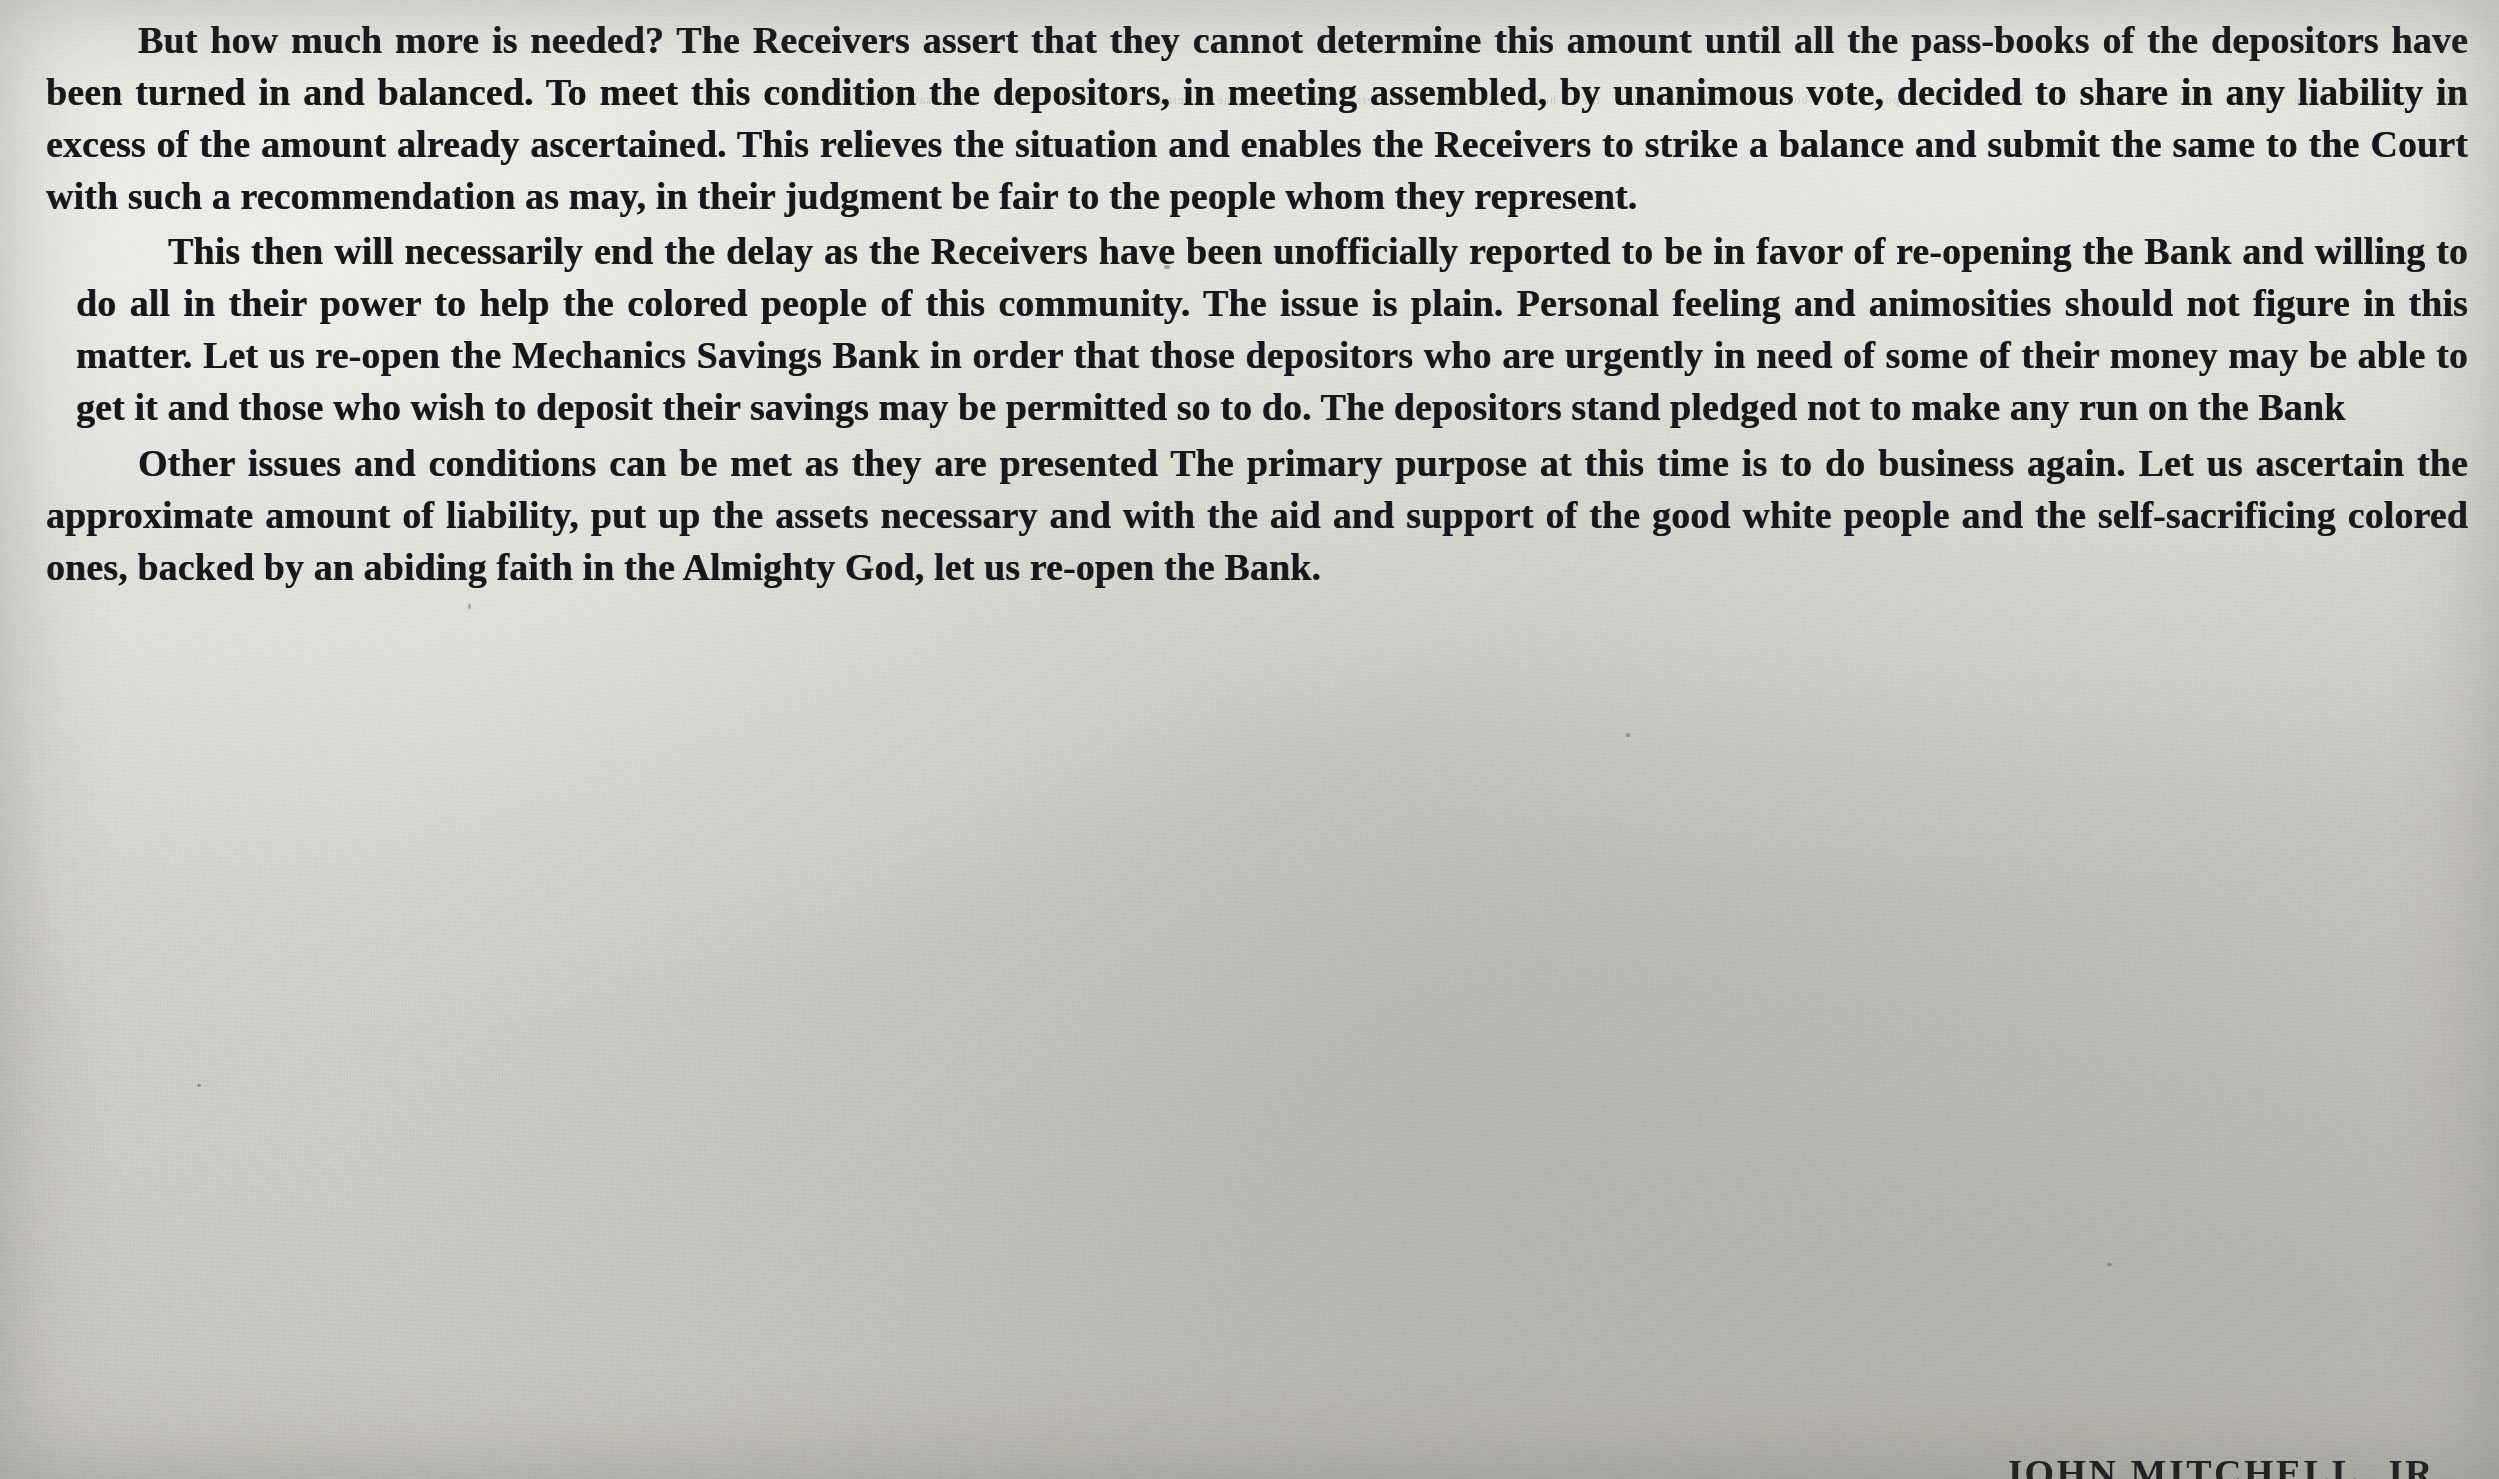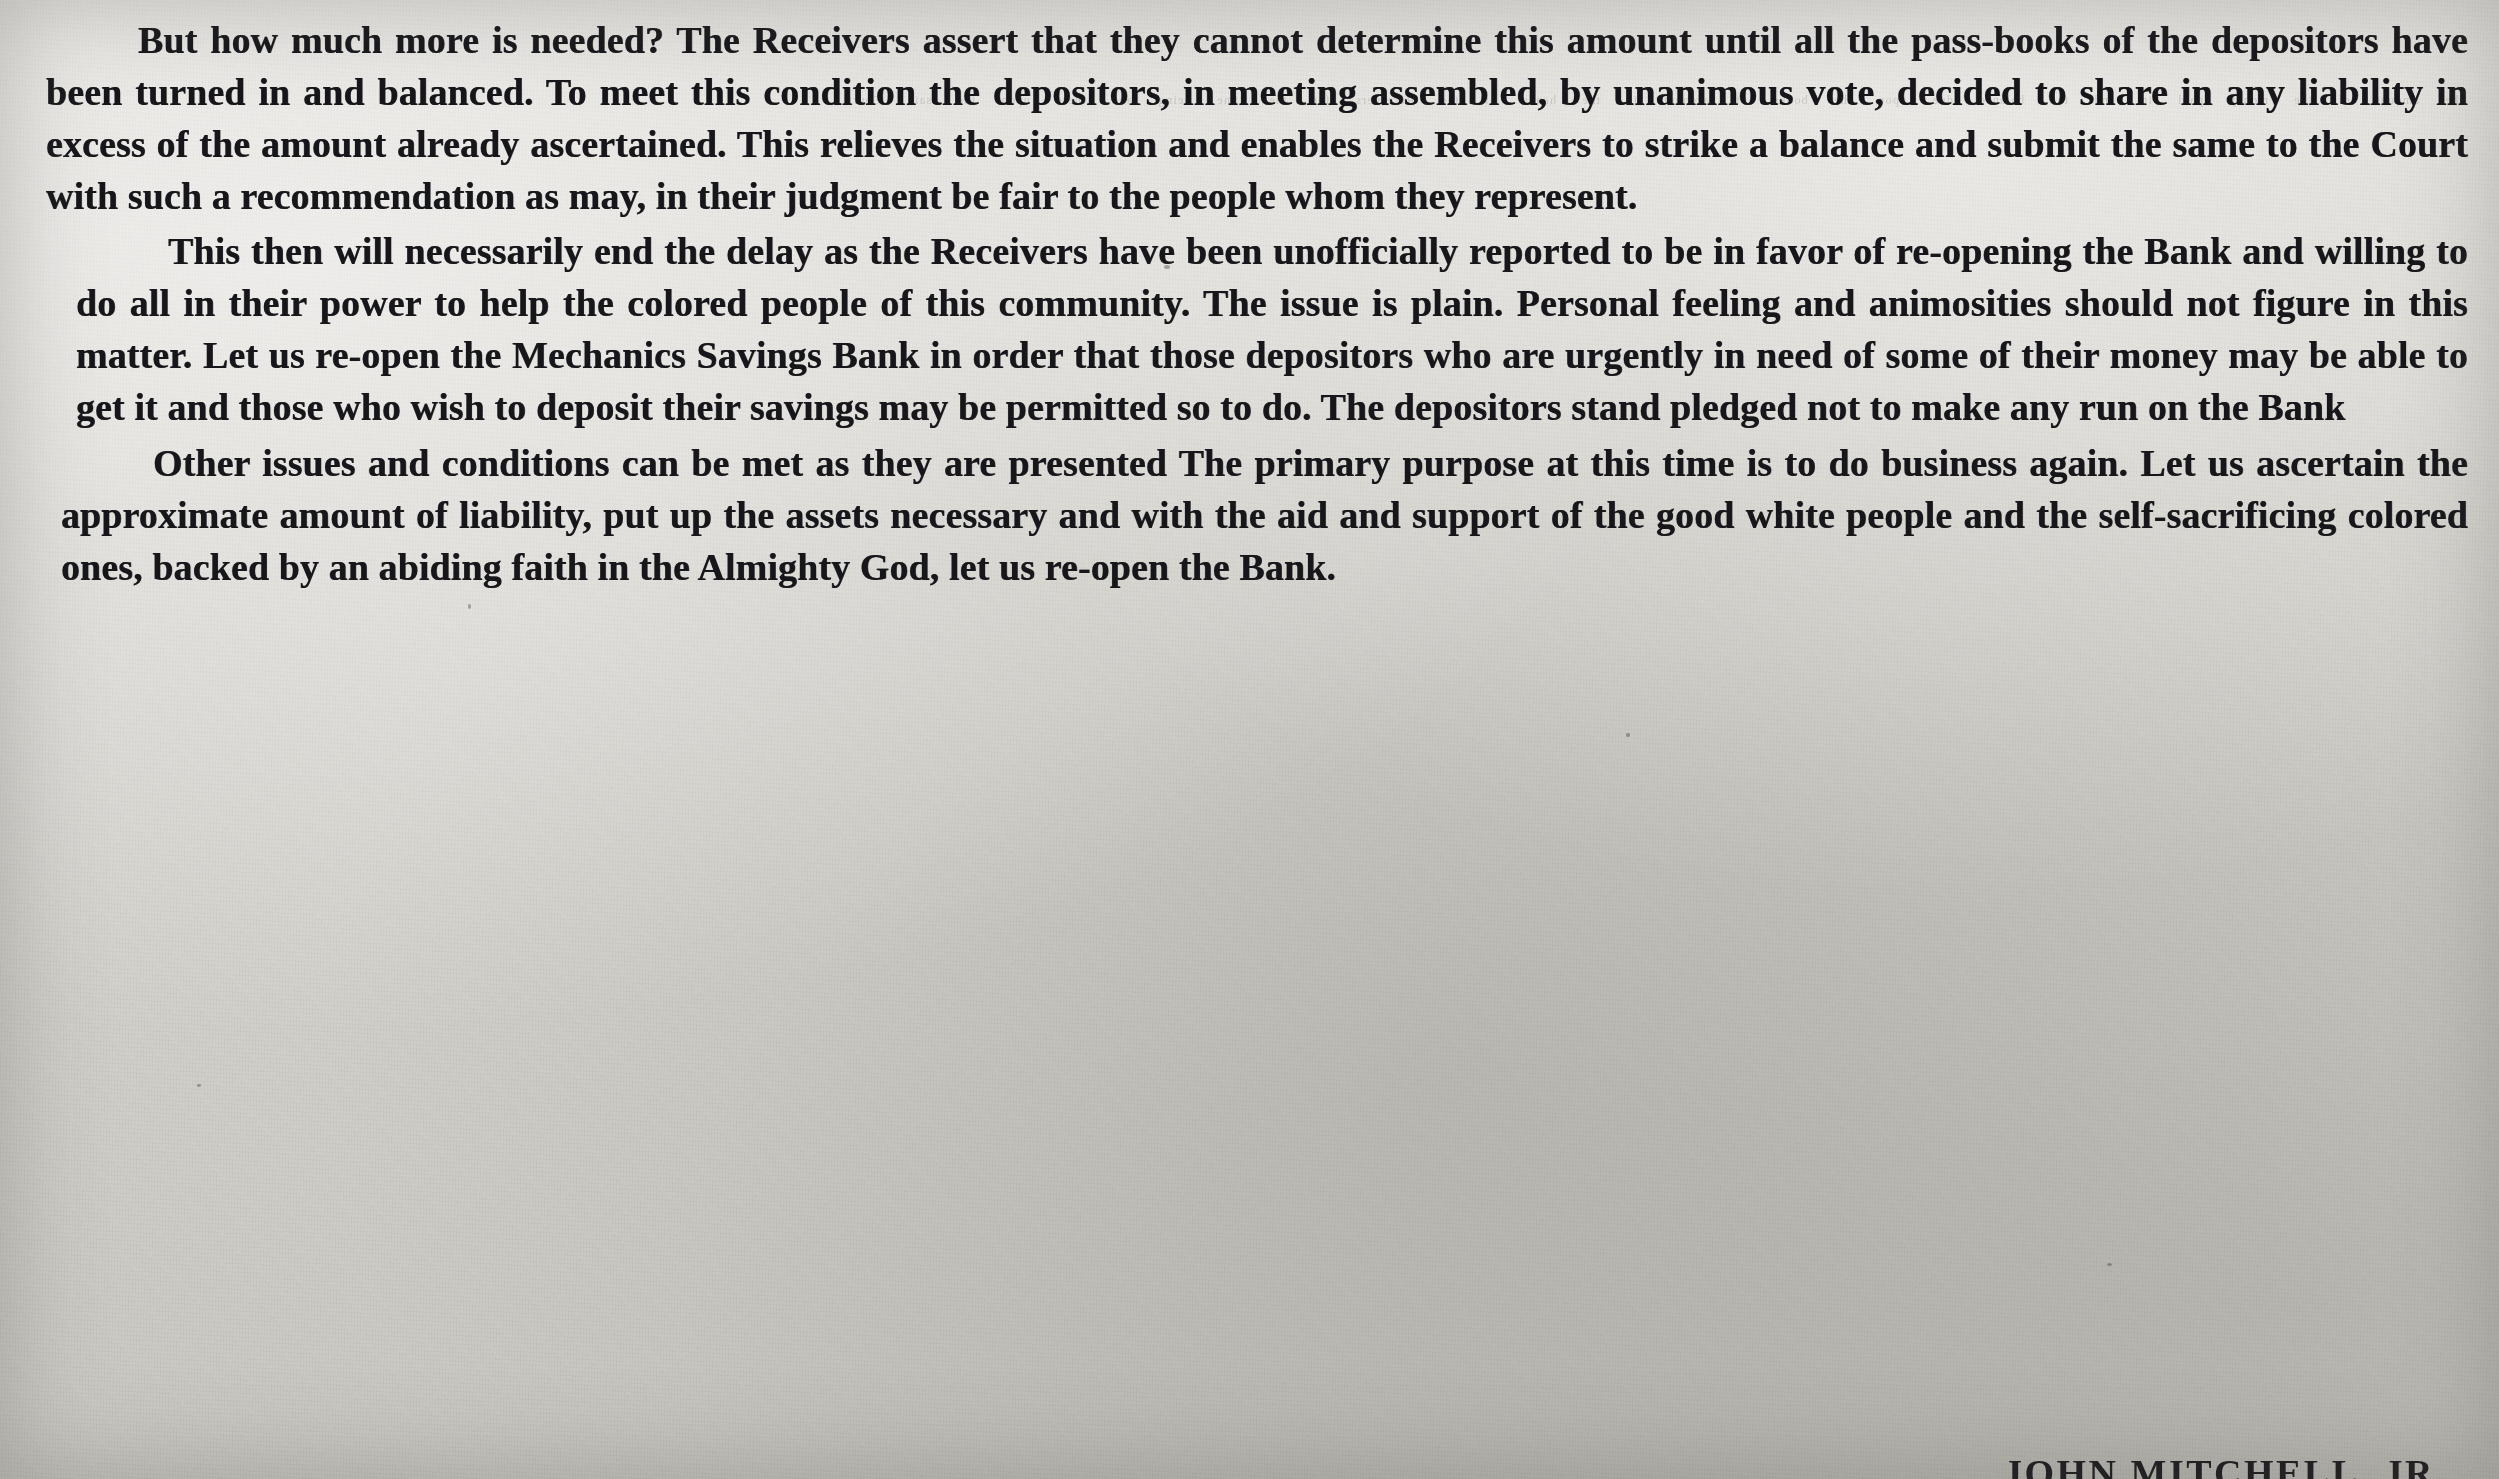--- a/index.html
+++ b/index.html
@@ -58,21 +58,21 @@
     font-weight: 700;
     font-size: 38px;
     line-height: 52px;
     color: #17161a;
     text-align: justify;
     text-shadow:
       0.4px 0.2px 0 rgba(20,19,22,0.55),
       -0.3px 0.2px 0 rgba(20,19,22,0.35);
     -webkit-font-smoothing: none;
   }
-  .para:last-of-type { margin-bottom: 0; margin-left: 15px; }
+  .para:last-of-type { margin-bottom: 0; }
   .p1 { letter-spacing: 0.1px; }
   .p2 { letter-spacing: 0.1px; margin-left: 30px; }
   .p3 { letter-spacing: 0.1px; }
 
   .signature {
     position: absolute;
     right: 53px;
     bottom: -3.7px;
     font-weight: 700;
     font-size: 38px;

